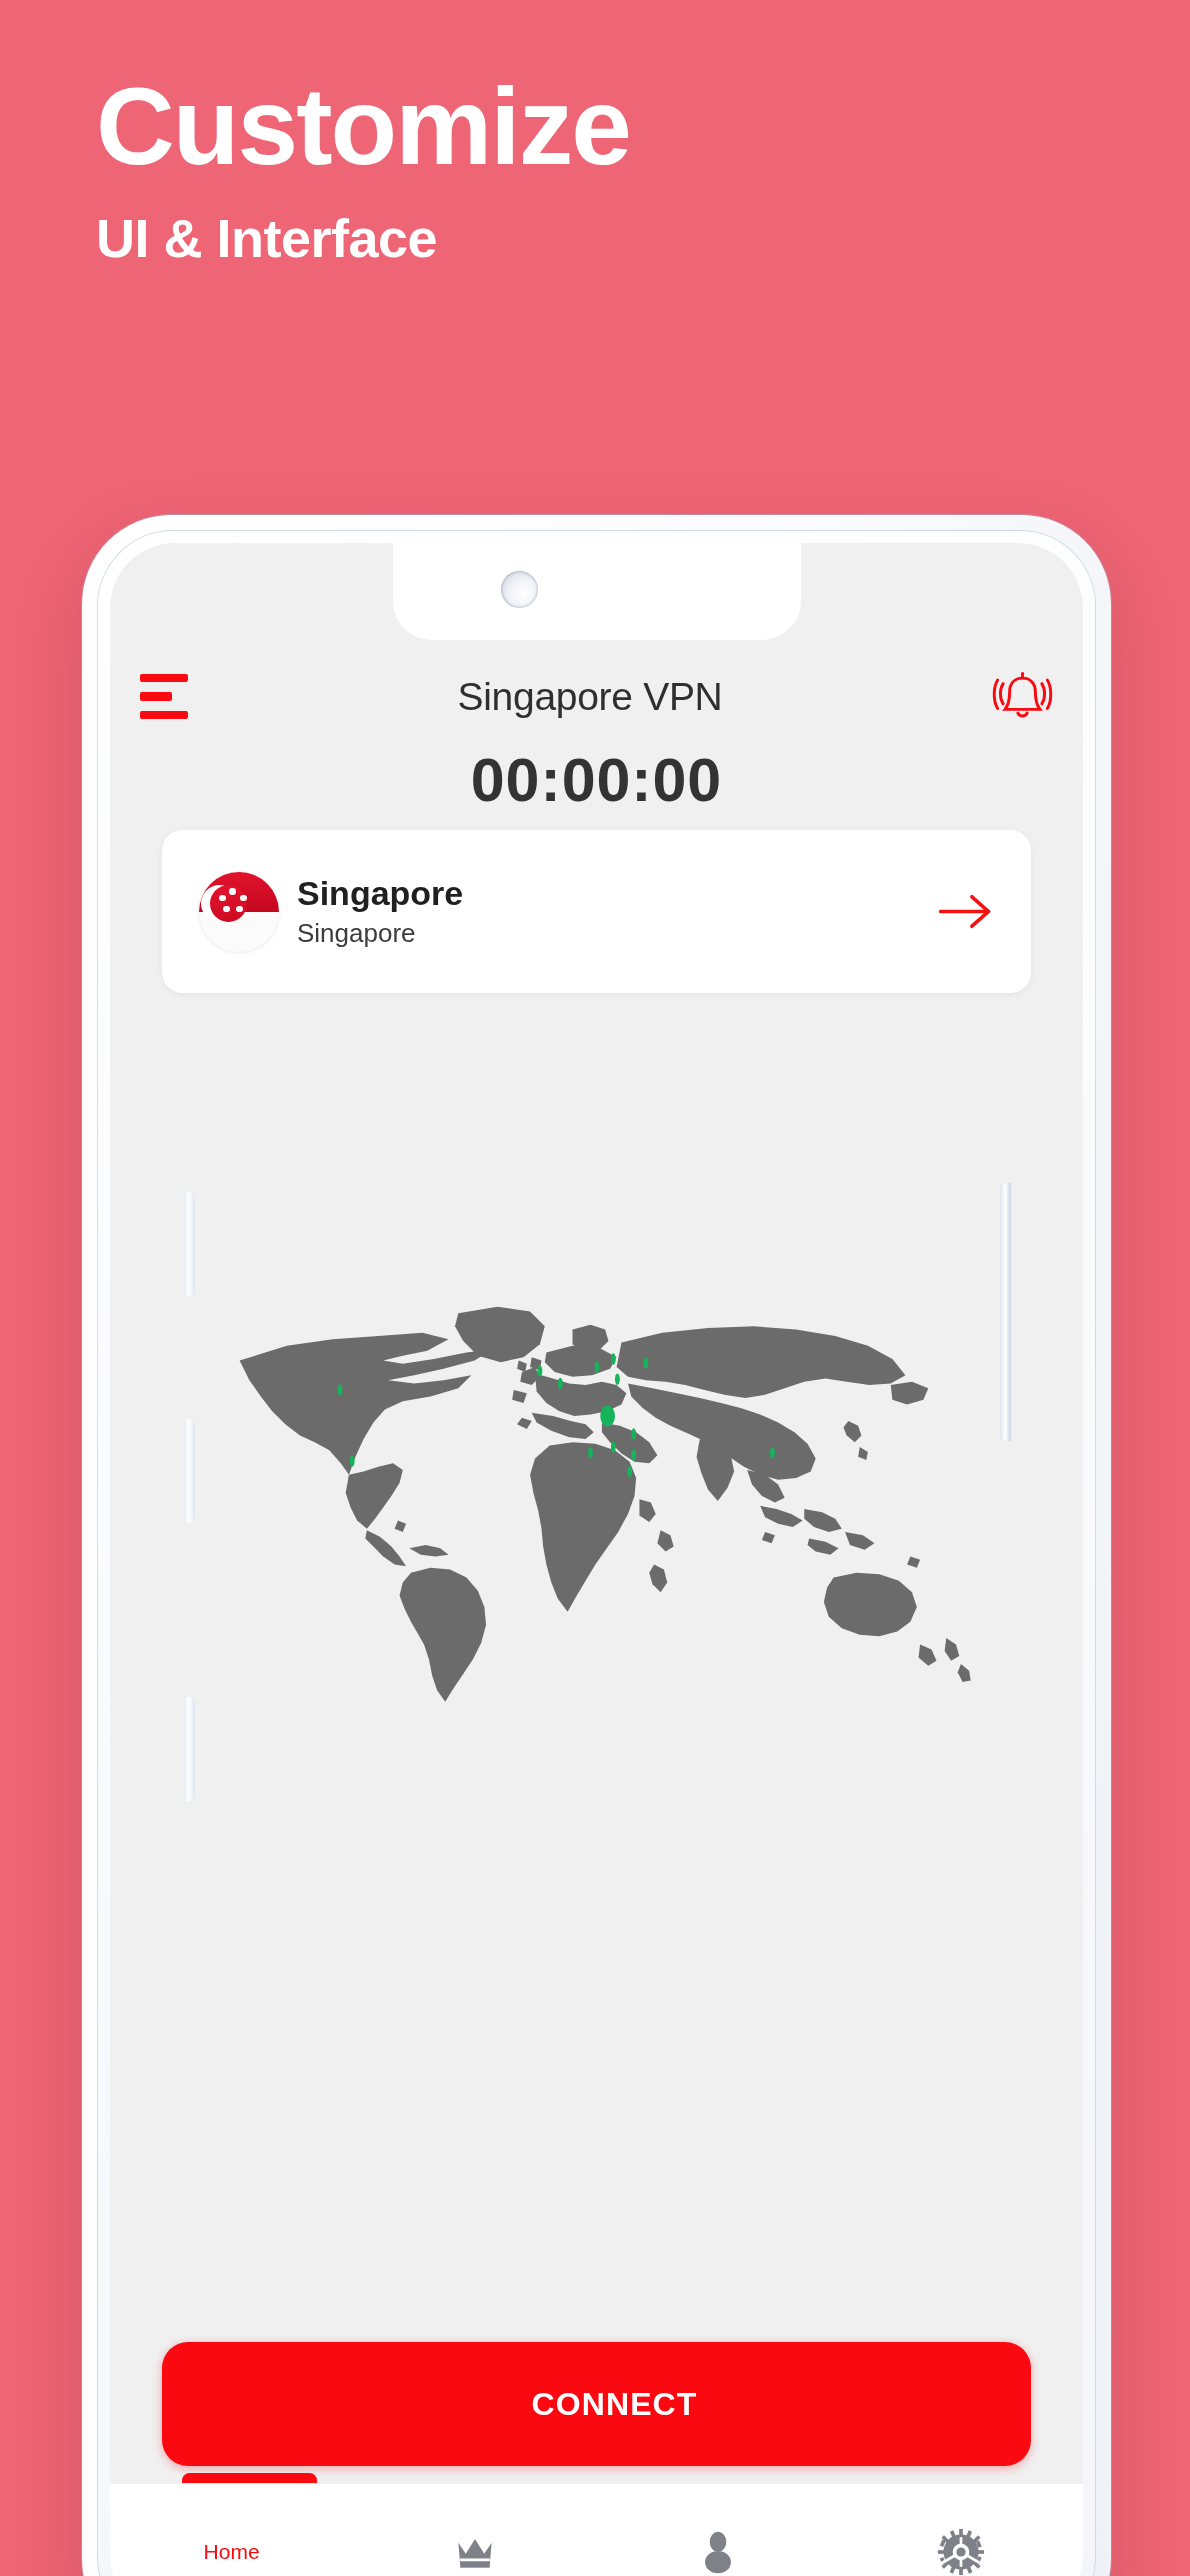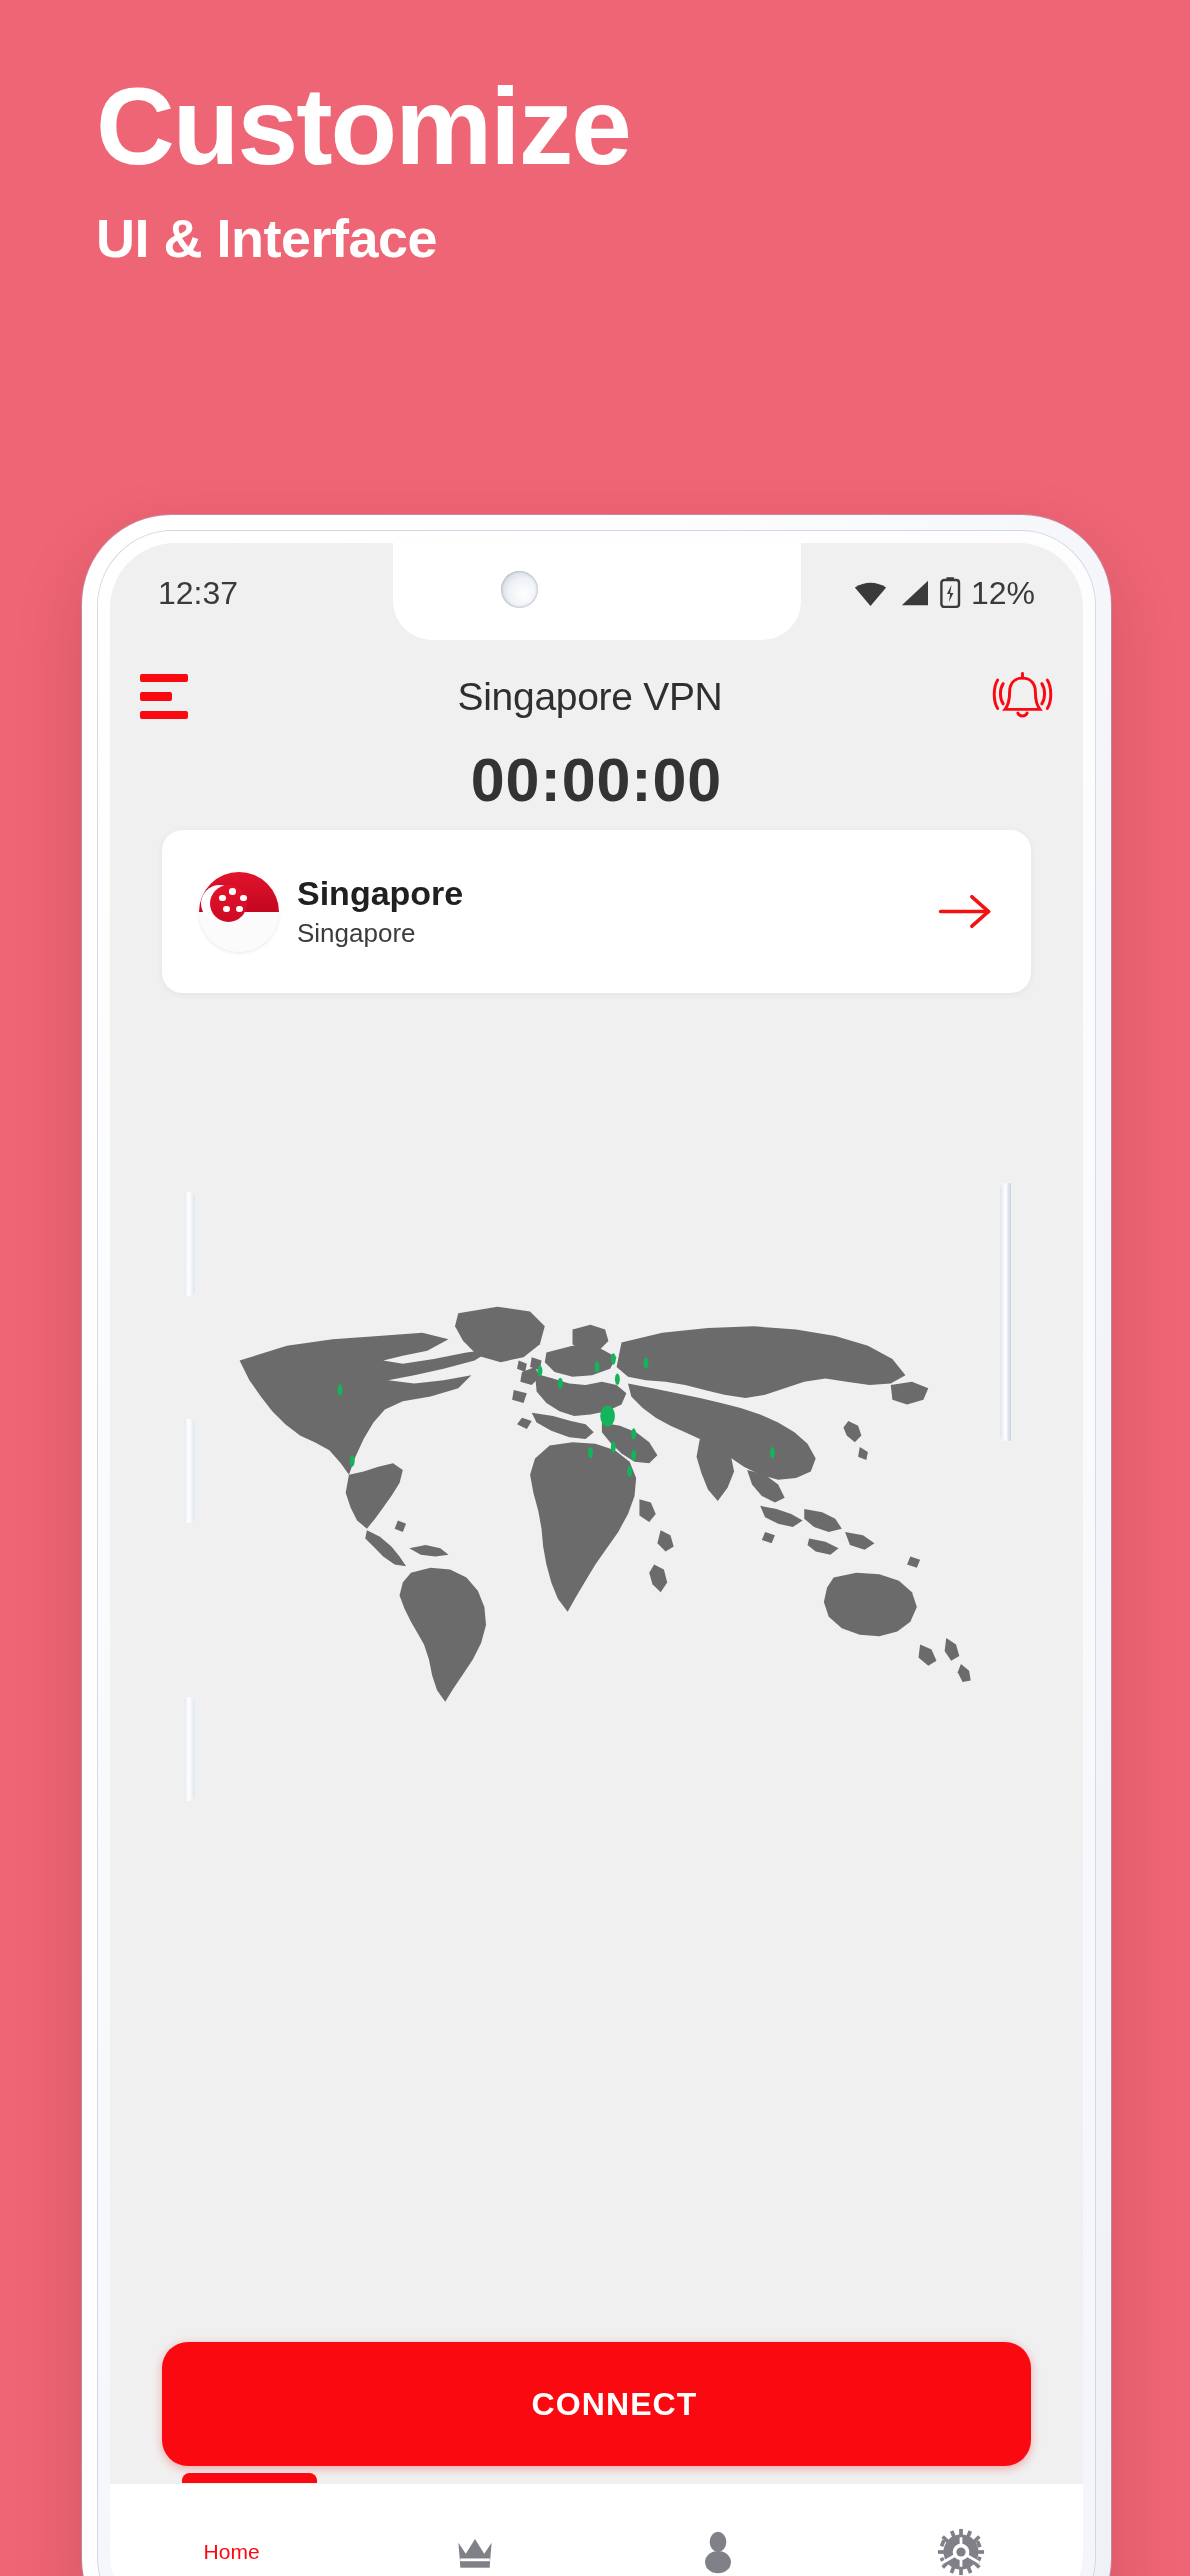--- a/index.html
+++ b/index.html
@@ -179,43 +179,20 @@
       <div class="btn-side vol-up"></div>
       <div class="btn-side vol-down"></div>
       <div class="btn-side vol-x"></div>
       <div class="btn-side power"></div>
 
       <div class="notch">
 
         <div class="camera"></div>
       </div>
 
-      <div class="statusbar">
-        <div class="sb-time">12:37</div>
-        <div class="sb-right">
-          <span>
-            <svg width="35" height="28" viewBox="0 0 38 30">
-                <path d="M19 29 L2 9 Q19 -1 36 9 Z" fill="#3a3a3a"></path>
-              </svg>
-          </span>
-          <span>
-            <svg width="32" height="28" viewBox="0 0 34 30">
-                <path d="M32 2 L32 28 L4 28 Z" fill="#3a3a3a"></path>
-              </svg>
-          </span>
-          <span>
-            <svg width="20.4" height="32" viewBox="0 0 22 34">
-              <rect x="7" y="0" width="8" height="3" fill="#3a3a3a"></rect>
-              <rect x="1.5" y="3" width="19" height="29" rx="3" fill="none" stroke="#3a3a3a" stroke-width="2.6"></rect>
-              <path d="M12.5 8 L7.5 18 L11 18 L9.5 27 L14.5 17 L11 17 Z" fill="#3a3a3a"></path>
-            </svg>
-          </span>
-          <span class="sb-batt-txt">12%</span>
-        </div>
-      </div>
 
       <div class="app-header">
         <div class="hamburger">
           <span></span>
             <span></span>
             <span></span>
         </div>
         <div class="app-title">Singapore VPN</div>
         <div class="bell">
           <svg width="61" height="57" viewBox="0 0 66 62">

